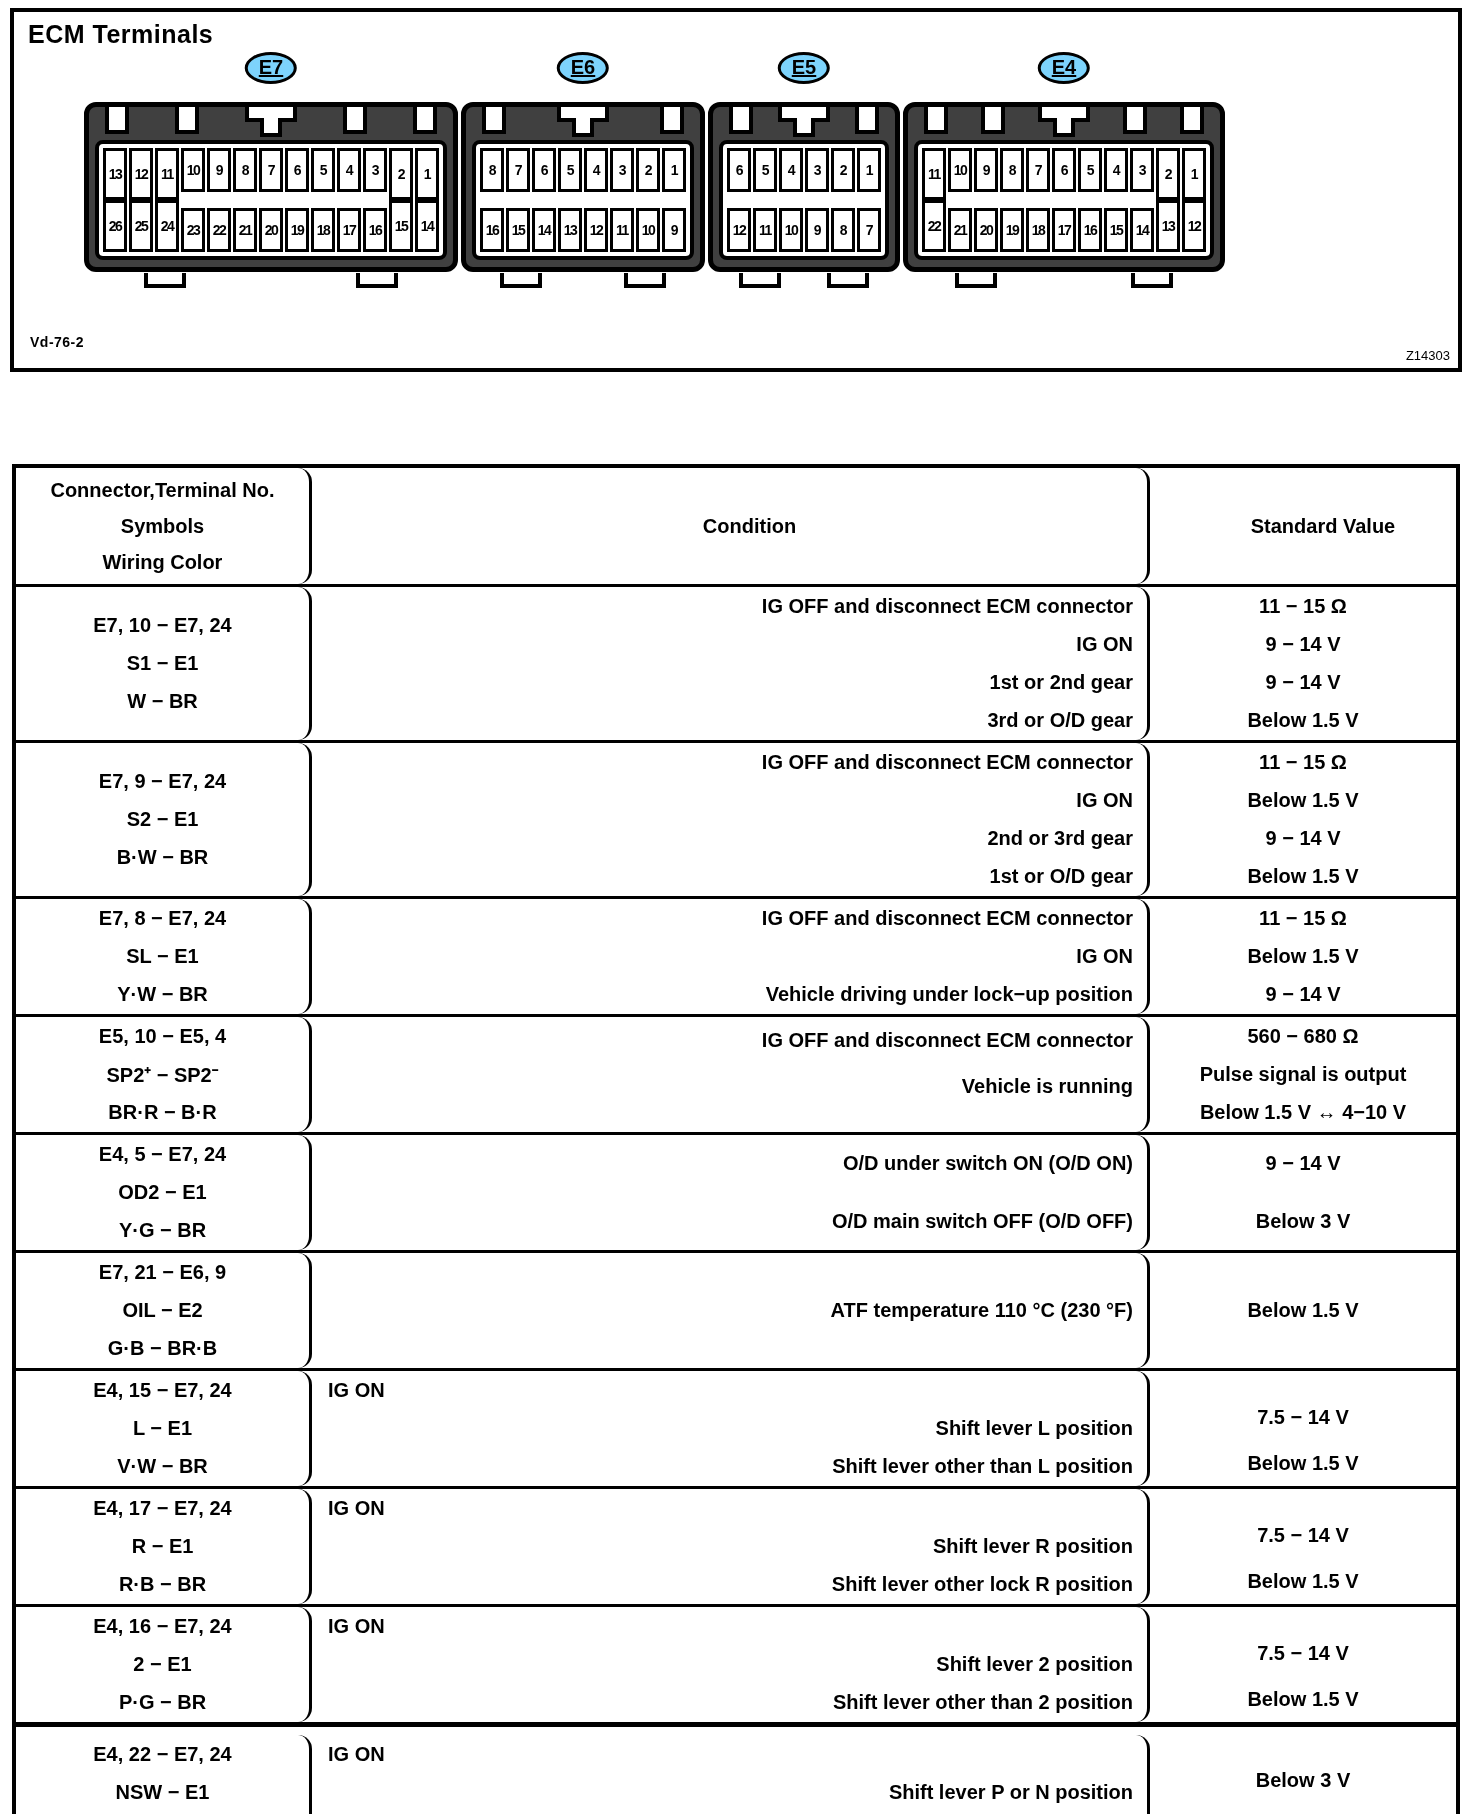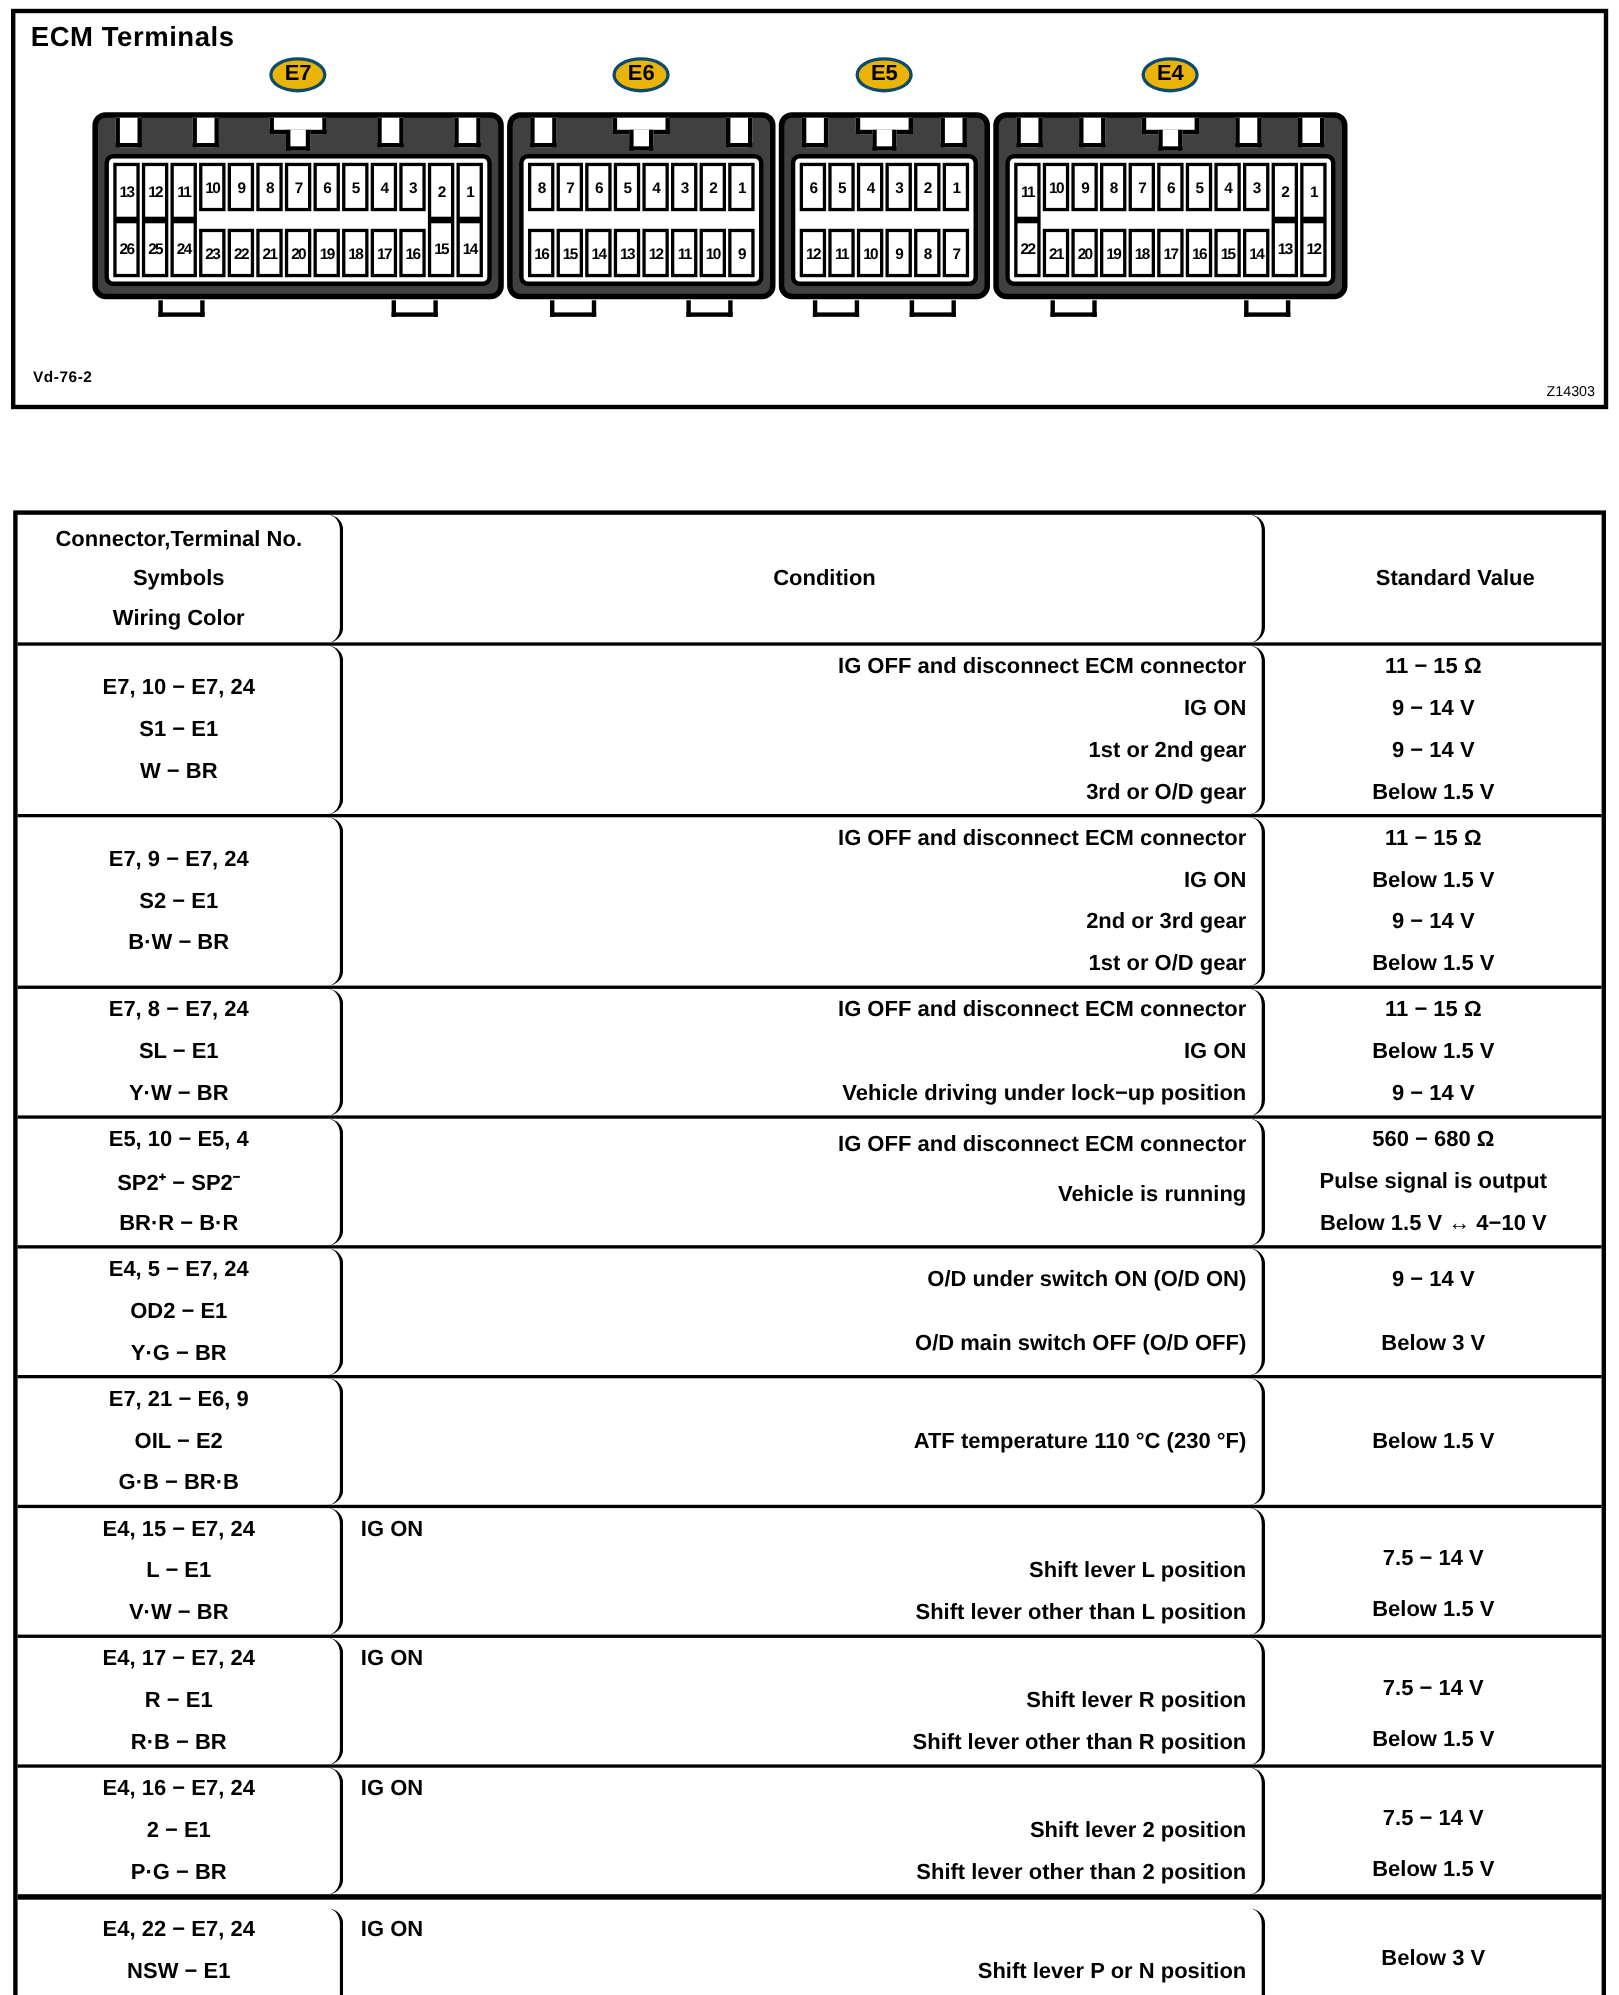--- a/index.html
+++ b/index.html
@@ -22,23 +22,23 @@
     position: absolute; top: 8px; left: 14px;
     font-size: 25px; font-weight: bold; letter-spacing: 0.5px;
   }
   .connector-row {
     position: absolute; top: 90px; left: 70px;
     display: flex; align-items: flex-start;
   }
   .connector { position: relative; margin-right: 3px; }
   .conn-label {
     position: absolute; top: -50px; left: 50%; transform: translateX(-50%);
-    border: 3px solid #0c4a6e; border-radius: 50%;
+    border: 3px solid #000000; border-radius: 50%;
     padding: 1px 11px 2px 11px;
-    font-weight: bold; font-size: 20px; background: #eab308; white-space: nowrap;
+    font-weight: bold; font-size: 20px; background: #7dd3fc; white-space: nowrap; text-decoration: underline;
   }
   .conn-body {
     border: 5px solid #000; border-radius: 12px;
     padding: 0 6px 7px 6px; background: #404040;
   }
   .notch-row {
     display: flex; justify-content: space-between; align-items: flex-start;
     height: 33px; padding: 0 10px;
   }
   .tab { width: 24px; height: 27px; border: 4px solid #000; border-top: none; background: #fff; }
@@ -393,21 +393,21 @@
       </div>
       <div class="t-row" style="min-height: 118px;">
         <div class="cell c1">
           <div class="line">E4, 17 − E7, 24</div>
           <div class="line">R − E1</div>
           <div class="line">R·B − BR</div>
         </div>
         <div class="cell c2">
           <div class="line left">IG ON</div>
           <div class="line">Shift lever R position</div>
-          <div class="line">Shift lever other than R position</div>
+          <div class="line">Shift lever other lock R position</div>
         </div>
         <div class="cell c3">
           <div class="line"></div>
           <div class="line">7.5 − 14 V</div>
           <div class="line">Below 1.5 V</div>
         </div>
       </div>
       <div class="t-row" style="min-height: 118px;">
         <div class="cell c1">
           <div class="line">E4, 16 − E7, 24</div>

